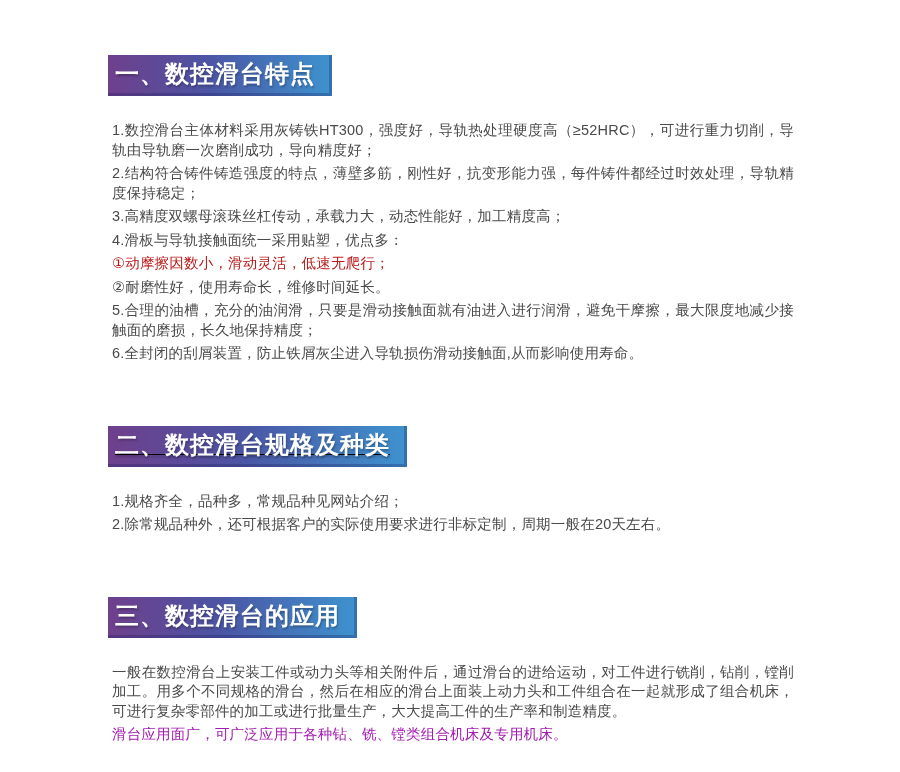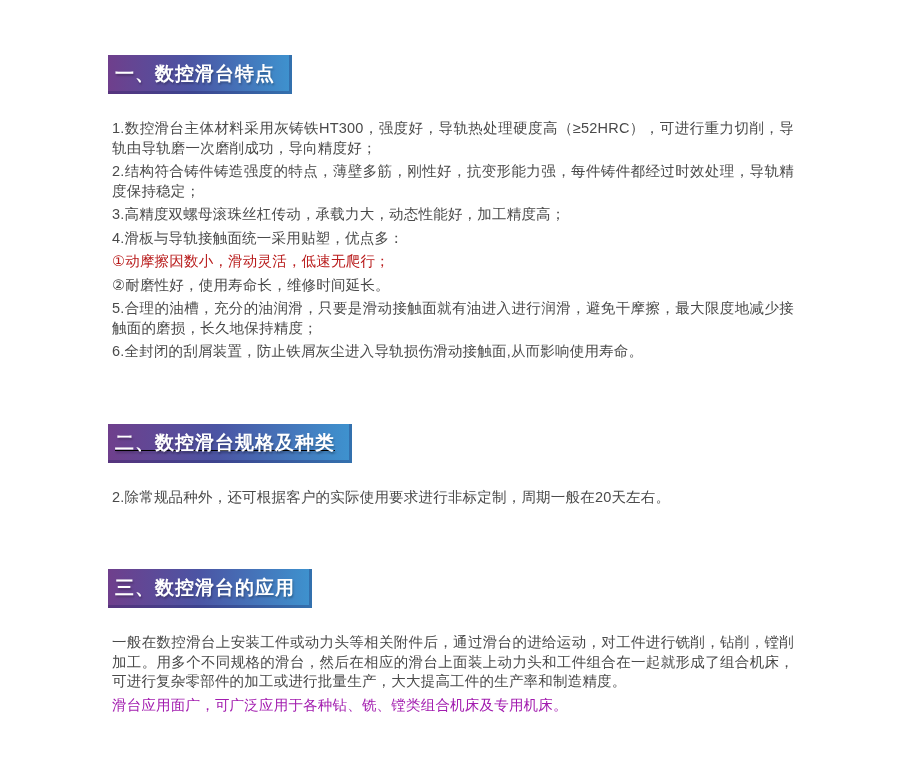--- a/index.html
+++ b/index.html
@@ -25,21 +25,21 @@
     margin-left: 108px;
     min-height: 38px;
     line-height: 38px;
     padding: 0 17px 0 7px;
     box-sizing: border-box;
     
     box-shadow: inset -3px -3px 0 rgba(25, 25, 90, 0.28);
   }
   .heading-text {
     color: #ffffff;
-    font-size: 19px;
+    font-size: 24px;
     font-weight: bold;
     letter-spacing: 1px;
     text-shadow: 1px 2px 2px rgba(0, 0, 0, 0.25);
     white-space: nowrap;
   }
   .section-body {
     margin: 25px 102px 0 108px;
     width: 690px;
   }
   .section-body p {
@@ -72,20 +72,21 @@
       <p style="color: rgb(74, 74, 74);">5.合理的油槽，充分的油润滑，只要是滑动接触面就有油进入进行润滑，避免干摩擦，最大限度地减少接触面的磨损，长久地保持精度；</p>
       <p style="color: rgb(74, 74, 74);">6.全封闭的刮屑装置，防止铁屑灰尘进入导轨损伤滑动接触面,从而影响使用寿命。</p>
     </div>
   </section>
 
   <section class="section">
     <div class="heading-bar" style="background: linear-gradient(90deg, rgb(111, 63, 140) 0%, rgb(75, 85, 164) 45%, rgb(62, 147, 207) 100%); text-decoration: underline;">
       <span class="heading-text" style="color: rgb(255, 255, 255);">二、数控滑台规格及种类</span>
     </div>
     <div class="section-body">
+      <p style="color: rgb(74, 74, 74);">1.规格齐全，品种多，常规品种见网站介绍；</p>
       <p style="color: rgb(74, 74, 74);">2.除常规品种外，还可根据客户的实际使用要求进行非标定制，周期一般在20天左右。</p>
     </div>
   </section>
 
   <section class="section">
     <div class="heading-bar" style="background: linear-gradient(90deg, rgb(111, 63, 140) 0%, rgb(75, 85, 164) 45%, rgb(62, 147, 207) 100%);">
       <span class="heading-text" style="color: rgb(255, 255, 255);">三、数控滑台的应用</span>
     </div>
     <div class="section-body">
       <p style="color: rgb(74, 74, 74);">一般在数控滑台上安装工件或动力头等相关附件后，通过滑台的进给运动，对工件进行铣削，钻削，镗削加工。用多个不同规格的滑台，然后在相应的滑台上面装上动力头和工件组合在一起就形成了组合机床，可进行复杂零部件的加工或进行批量生产，大大提高工件的生产率和制造精度。</p>

